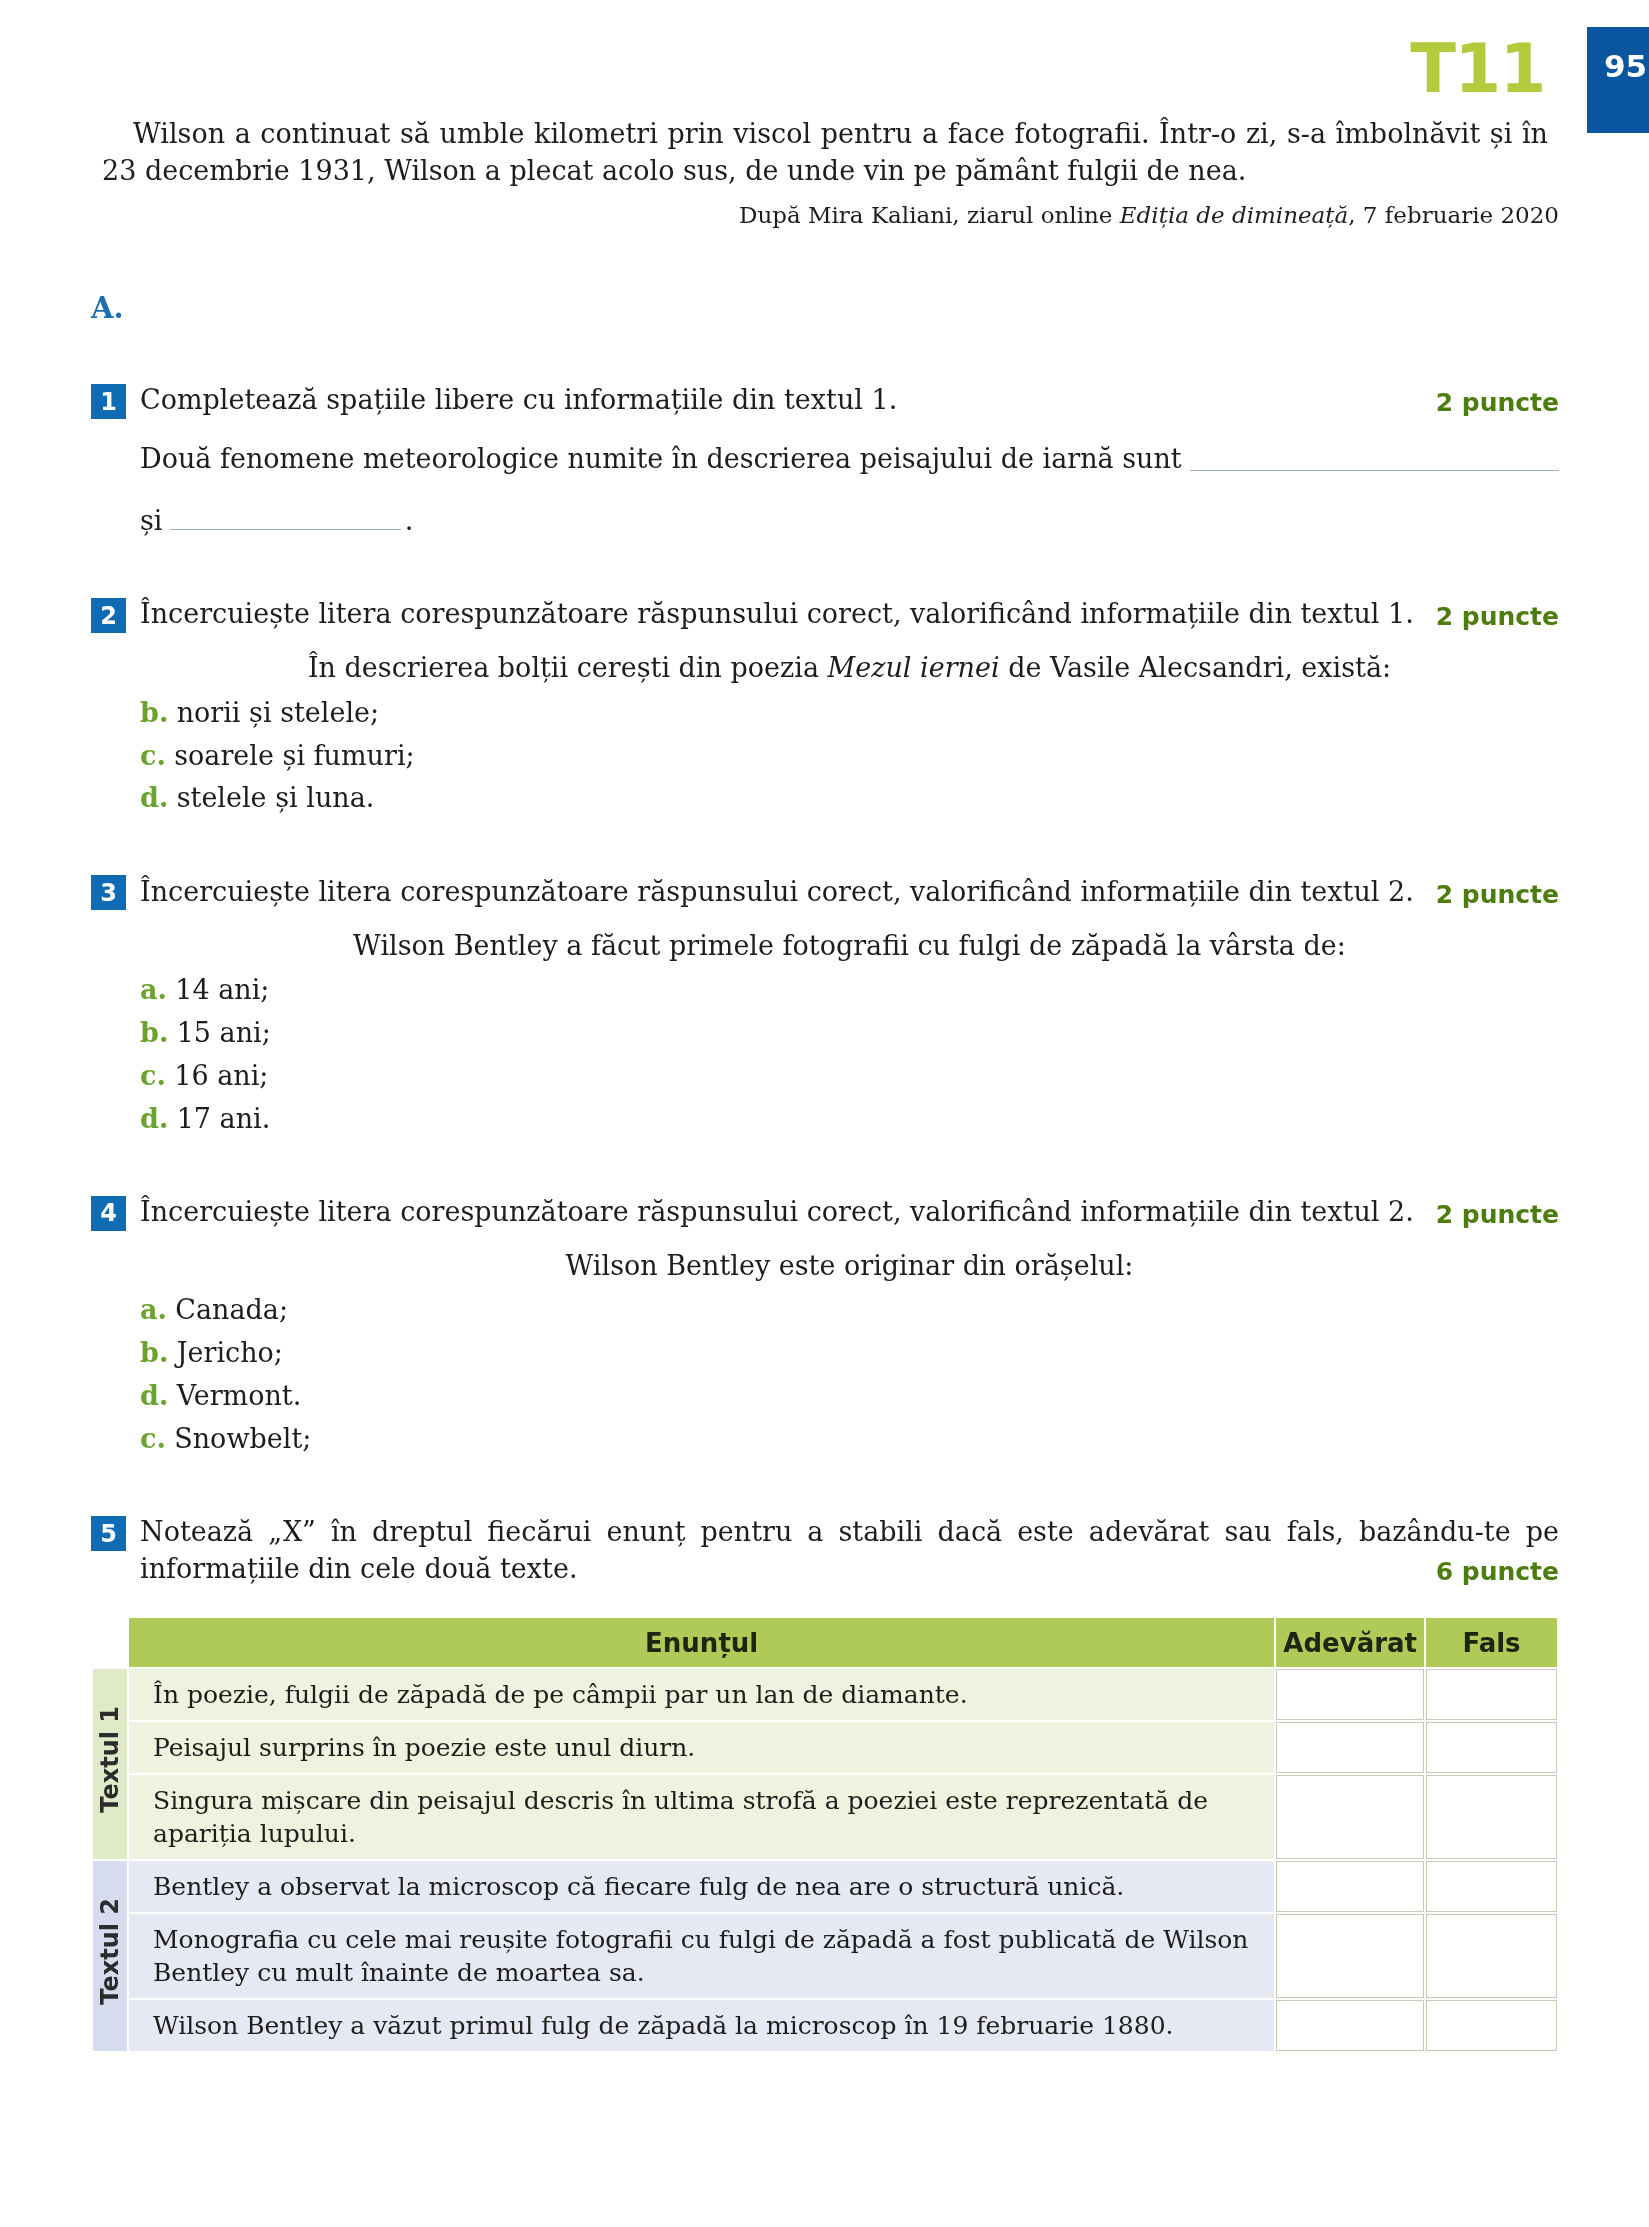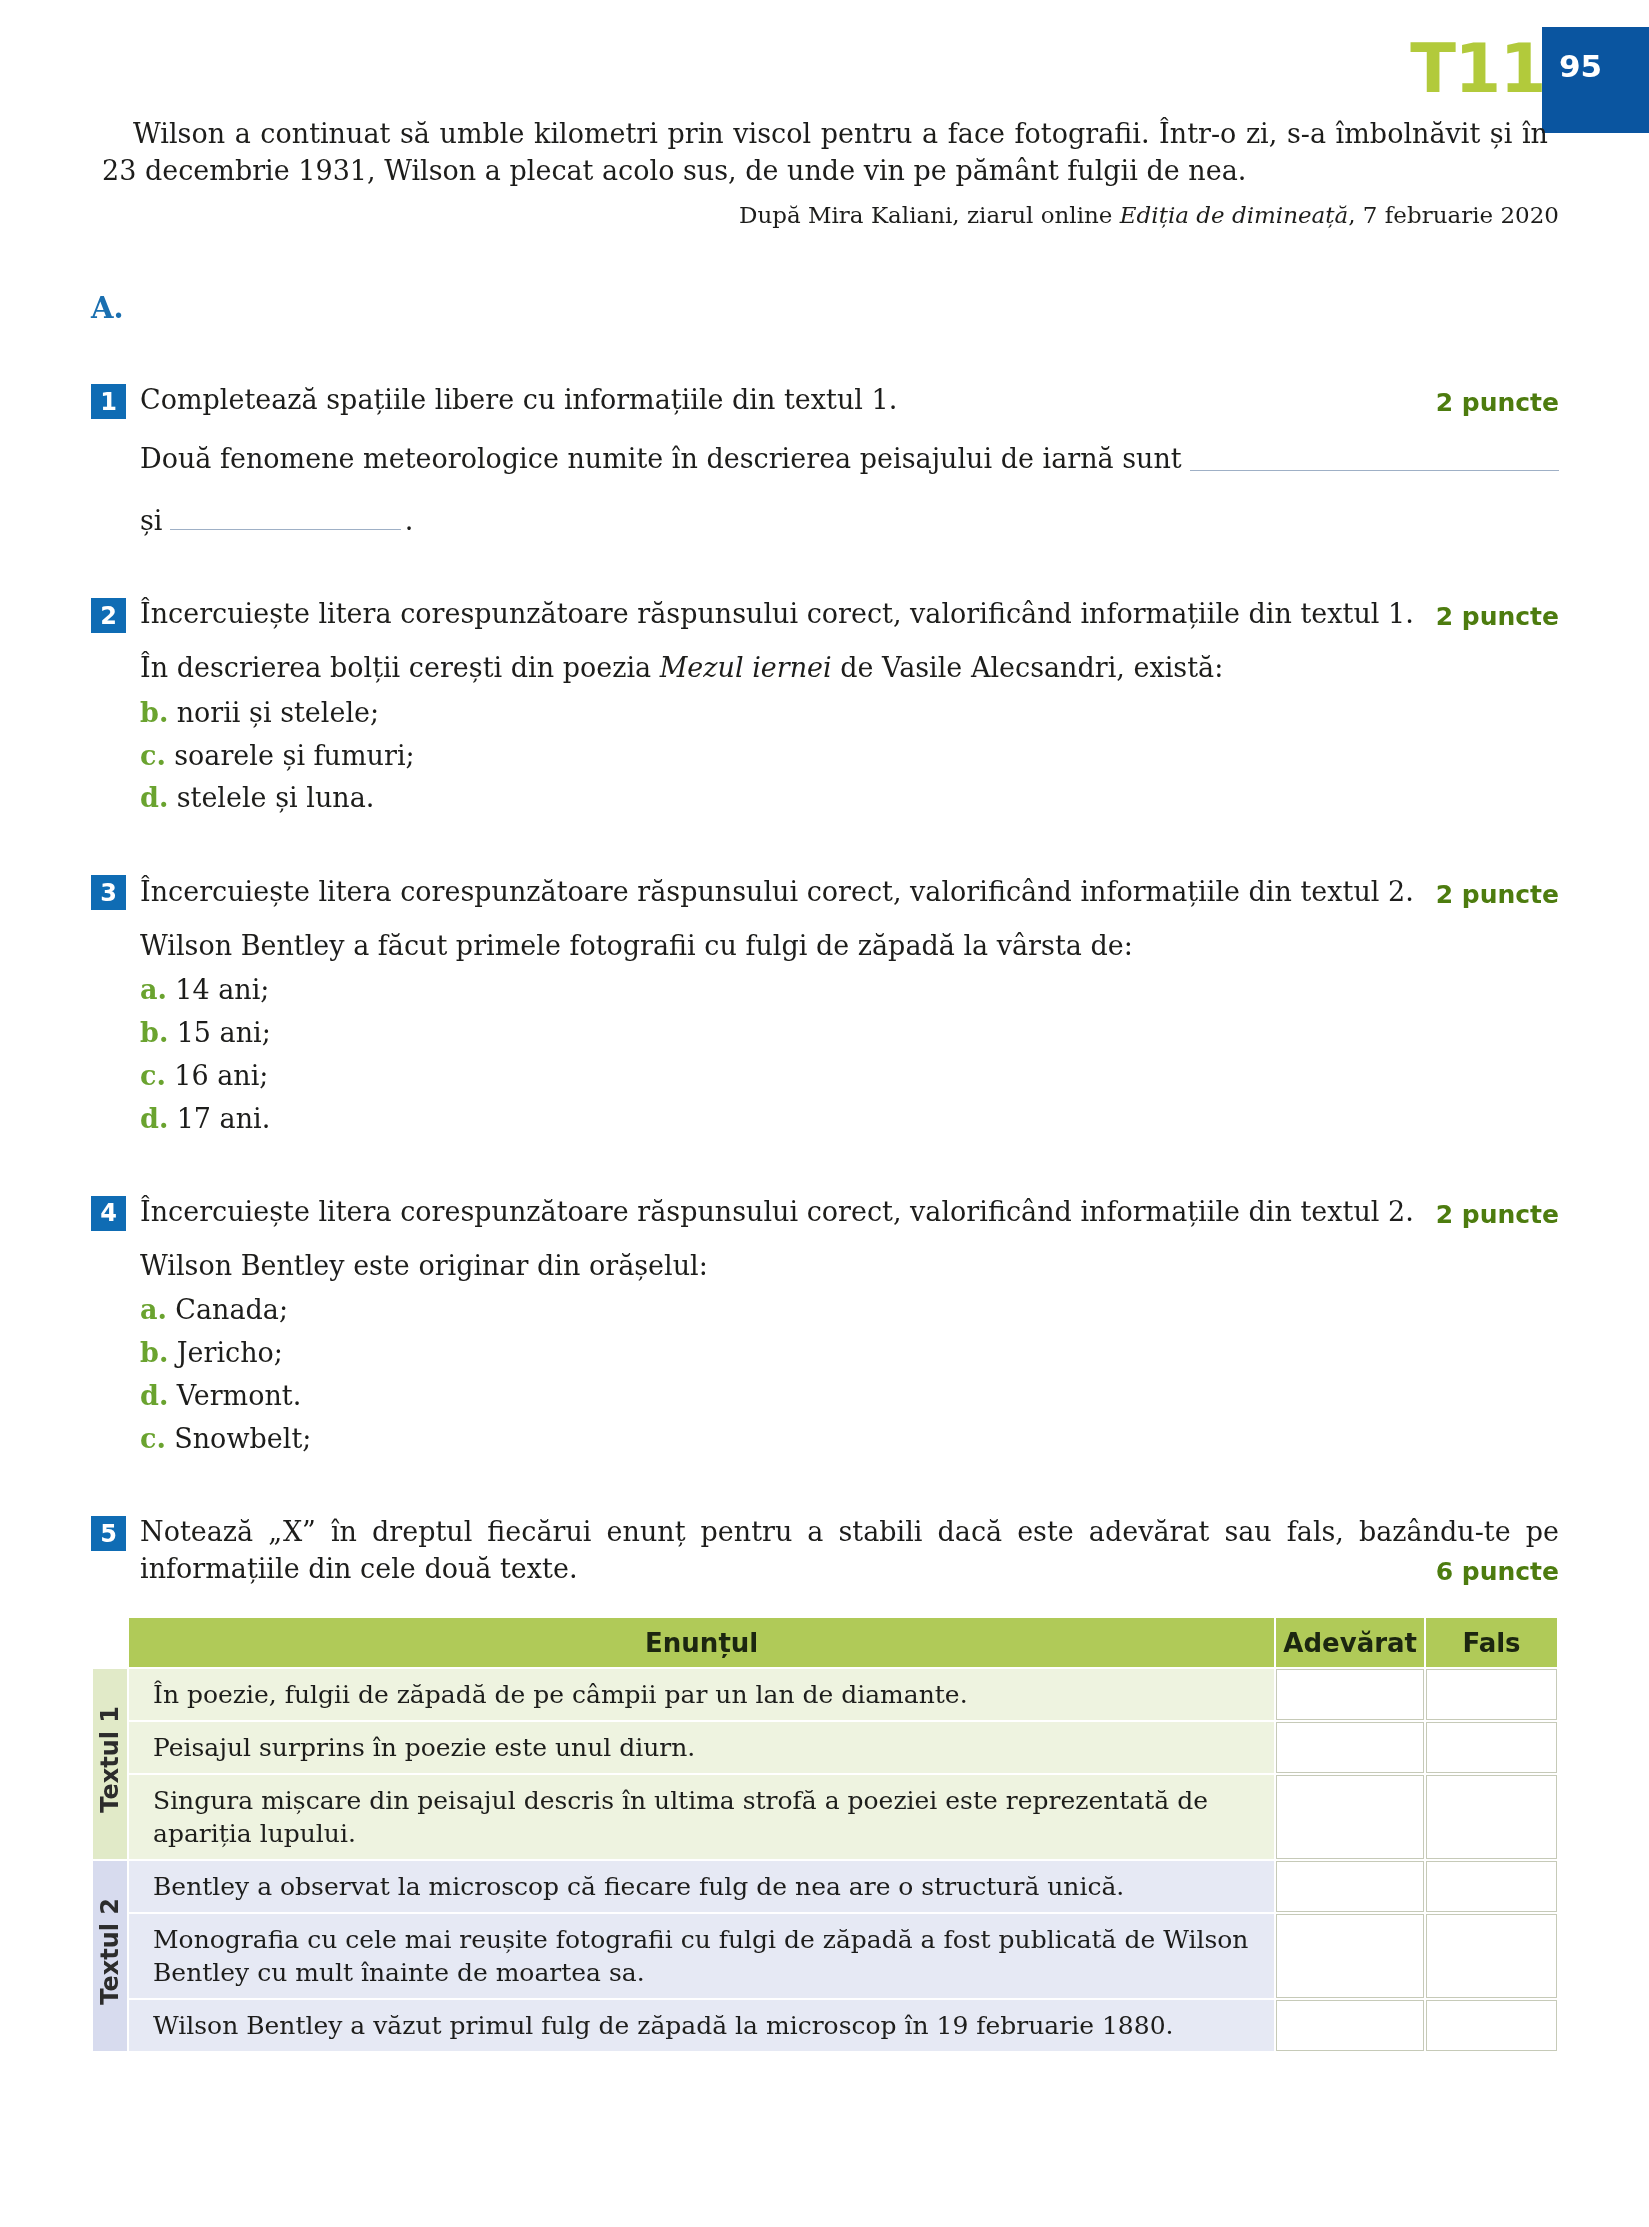--- a/index.html
+++ b/index.html
@@ -9,21 +9,21 @@
     background:#ffffff;
     font-family:"DejaVu Serif", serif;
     color:#1d1d1b;
     position:relative;
     overflow:hidden;
   }
 
   
   .page-tab {
     position:absolute; top:26.5px; right:0;
-    width:108px; height:106px;
+    width:63px; height:106px;
     background:#0a55a0;
   }
   .page-num {
     position:absolute; top:21px; left:17px;
     color:#ffffff; font:bold 31px "DejaVu Sans", sans-serif;
   }
   .unit-tag {
     position:absolute; top:36px; right:105px;
     color:#b2ca3b; font:bold 67px "DejaVu Sans", sans-serif;
     letter-spacing:-1.4px; line-height:1;
@@ -60,21 +60,21 @@
     display:flex; align-items:center; justify-content:center;
   }
   .qbody { flex:1; font-size:27px; line-height:1.38; }
   .qprompt { position:relative; text-align:justify; }
   .points {
     position:absolute; right:0; bottom:1.4px;
     font:bold 25px "DejaVu Sans", sans-serif;
     color:#4d7c0f; white-space:nowrap;
   }
 
-  .stem { margin-top:17px; }
+  .stem { margin-top:17px;text-align:center; }
   .stem .ital { font-style:italic; }
   .options { margin-top:7px; }
   .option { margin-top:5.6px; }
   .opt-letter { color:#6aa32f; font-weight:bold; margin-right:8.4px; }
 
   
   .fill-row { display:flex; margin-top:21px; }
   .blank-grow {
     flex:1; align-self:flex-end;
     border-bottom:1.4px solid #9fb0c6;

